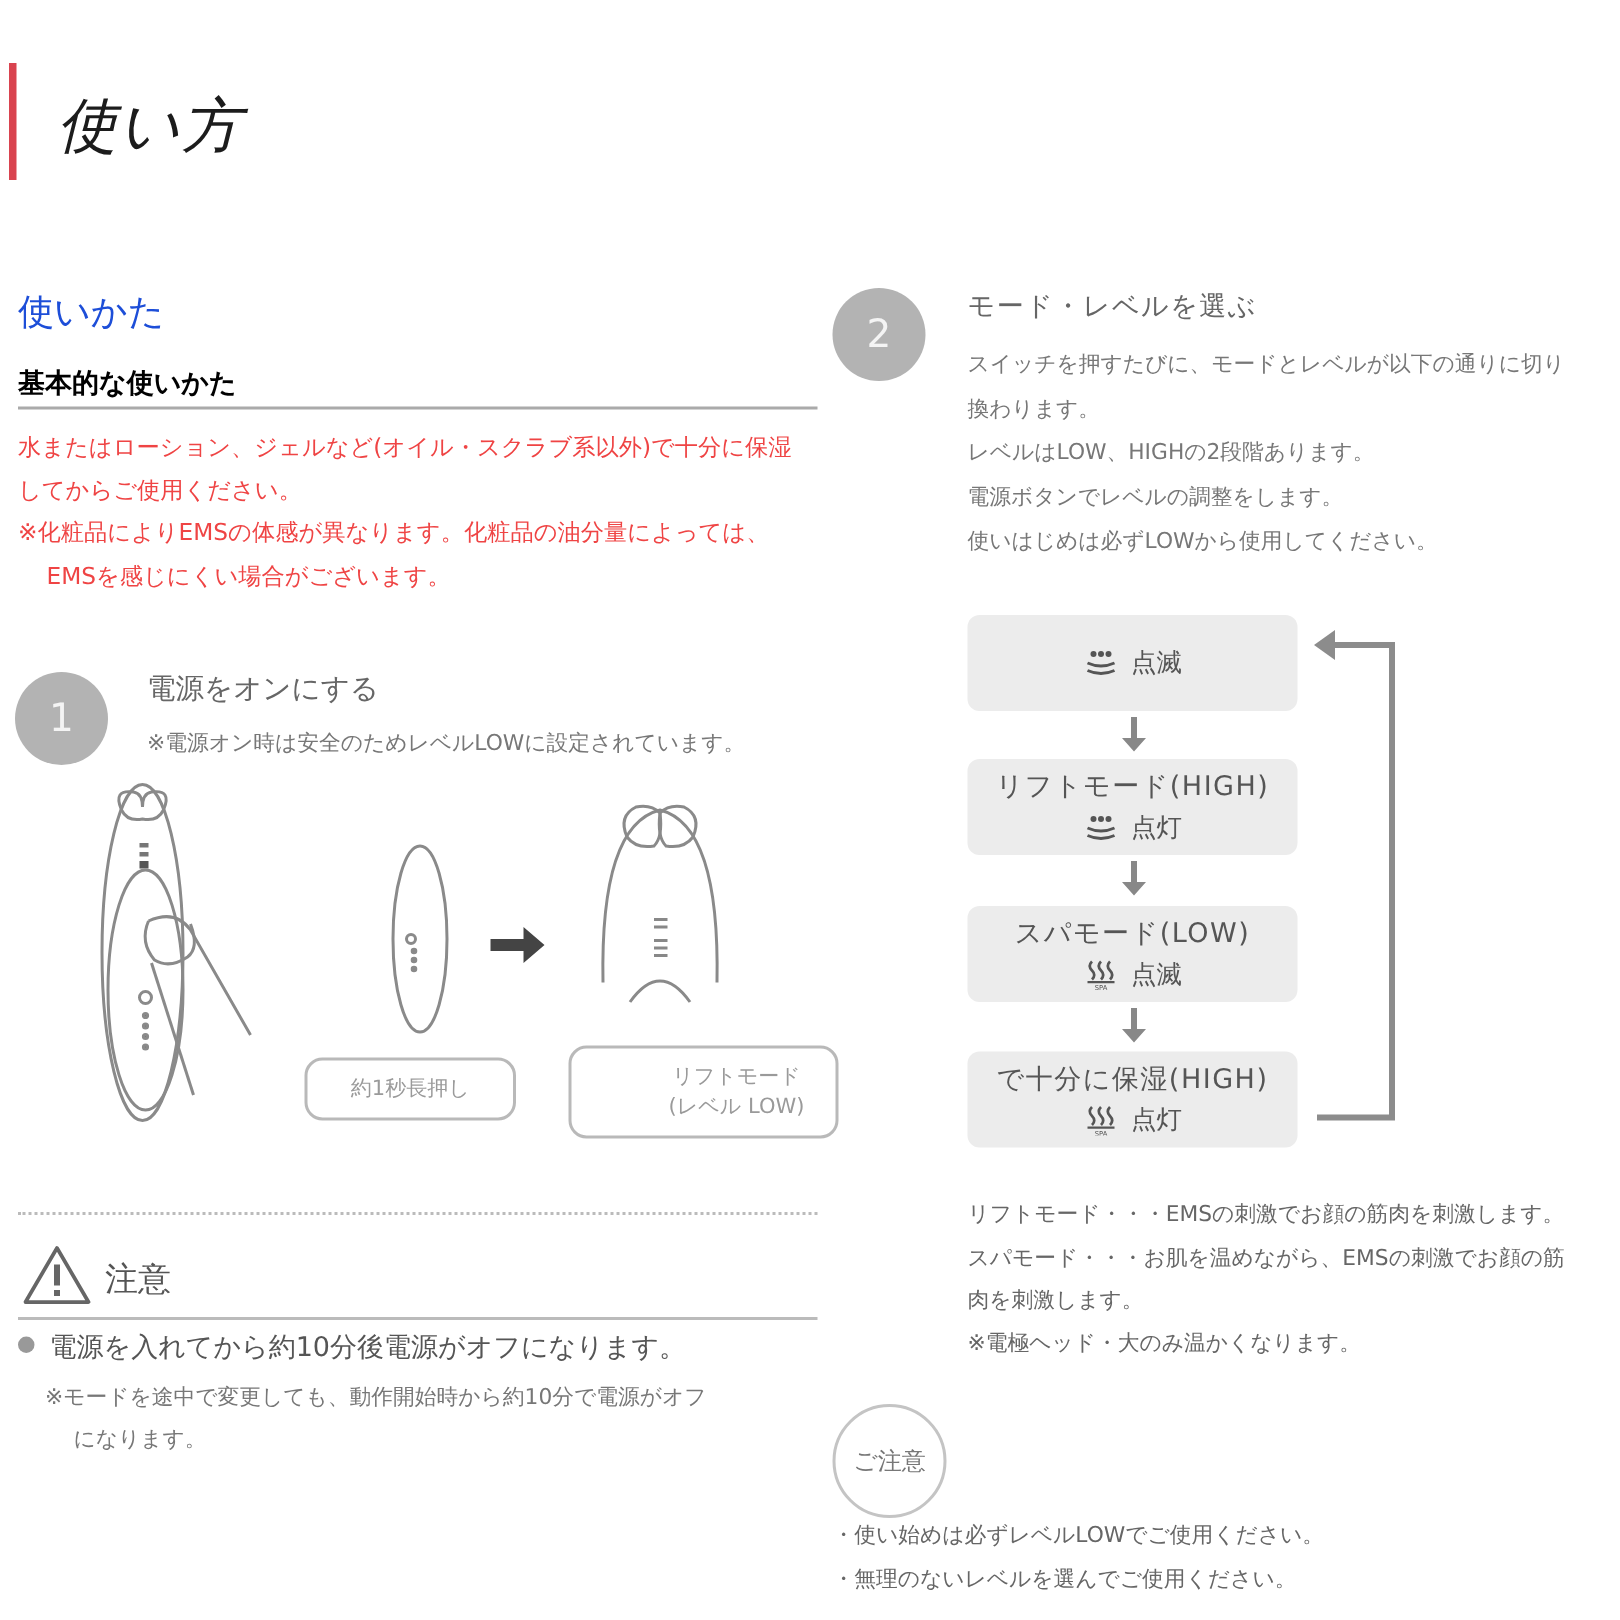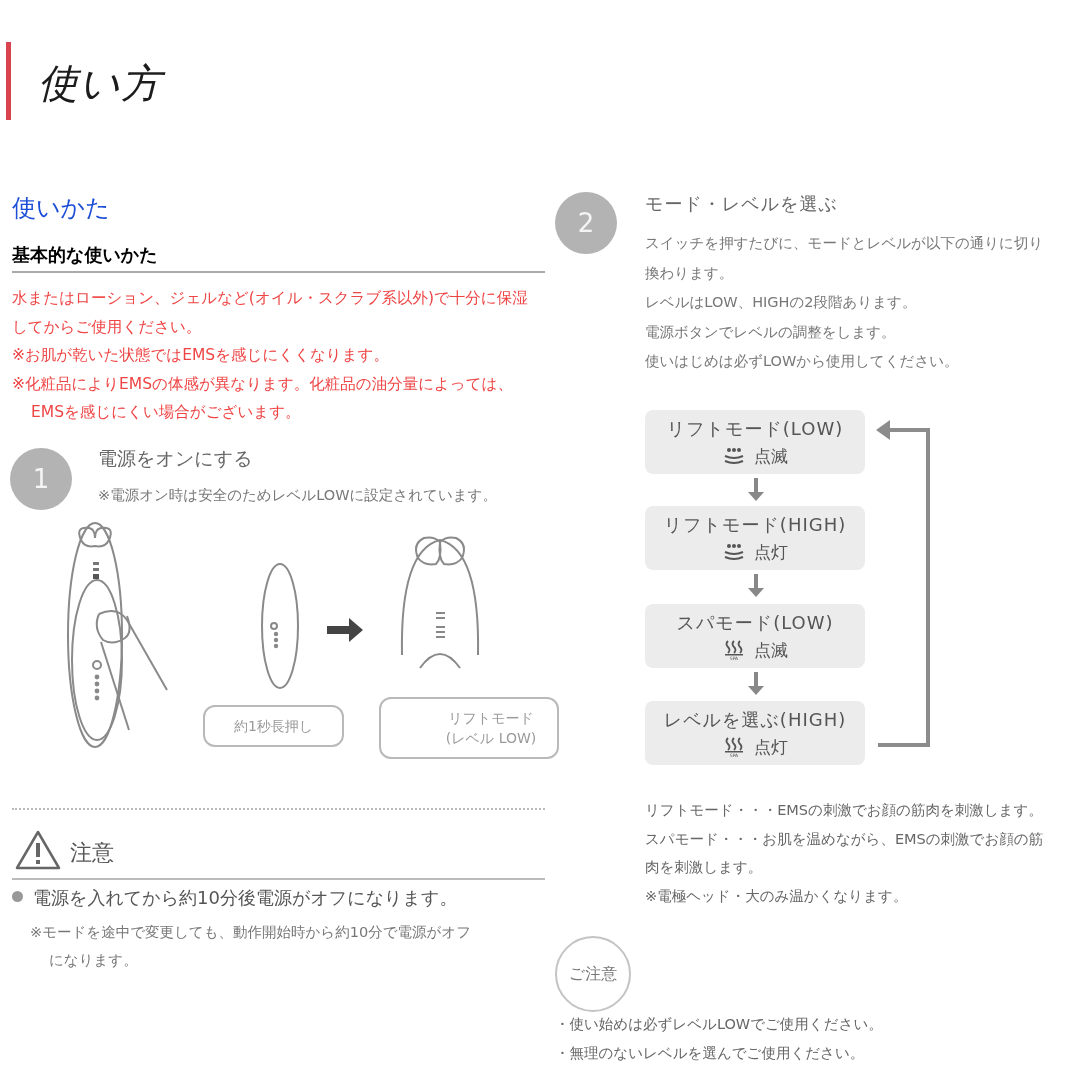--- a/index.html
+++ b/index.html
@@ -66,21 +66,20 @@
 <div class="abs title-bar"></div>
 <div class="abs page-title">使い方</div>
 
 <div class="abs sec-title">使いかた</div>
 <div class="abs sub-title">基本的な使いかた</div>
 <div class="abs sub-rule"></div>
 
 <div class="abs intro body-text">
   <div>水またはローション、ジェルなど(オイル・スクラブ系以外)で十分に保湿</div>
   <div>してからご使用ください。</div>
-  <div>※お肌が乾いた状態ではEMSを感じにくくなります。</div>
   <div>※化粧品によりEMSの体感が異なります。化粧品の油分量によっては、</div>
   <div class="indent">EMSを感じにくい場合がございます。</div>
 </div>
 
 <div class="abs step-circle step1">1</div>
 <div class="abs step1-title">電源をオンにする</div>
 <div class="abs step1-note">※電源オン時は安全のためレベルLOWに設定されています。</div>
 
 <svg class="abs illus" viewBox="0 0 480 250" fill="none" stroke="#8a8a8a" stroke-width="2">
 
@@ -153,21 +152,20 @@
 <div class="abs step2-title">モード・レベルを選ぶ</div>
 <div class="abs step2-text">
   <div>スイッチを押すたびに、モードとレベルが以下の通りに切り</div>
   <div>換わります。</div>
   <div>レベルはLOW、HIGHの2段階あります。</div>
   <div>電源ボタンでレベルの調整をします。</div>
   <div>使いはじめは必ずLOWから使用してください。</div>
 </div>
 
 <div class="abs mode-box" style="top:410px">
-  <div class="mode-name">リフトモード(LOW)</div>
   <div class="mode-state">
     <svg class="mode-icon" viewBox="0 0 24 20">
         <circle cx="7" cy="4" r="2" fill="#555"></circle>
         <circle cx="12" cy="4" r="2" fill="#555"></circle>
         <circle cx="17" cy="4" r="2" fill="#555"></circle>
         <path d="M3 10 q9 4 18 0 M3 15 q9 4 18 0" stroke="#555" stroke-width="2" fill="none"></path>
       </svg>
     <span>点滅</span>
   </div>
 </div>
@@ -200,21 +198,21 @@
         <text x="12" y="20" font-size="4.5" text-anchor="middle" fill="#555" font-family="DejaVu Sans, sans-serif">SPA</text>
       </svg>
     <span>点滅</span>
   </div>
 </div>
 <svg class="abs down-arrow" style="top:672px" width="20" height="24">
     <path d="M8 0 h4 v14 h6 l-8 9 l-8 -9 h6z" fill="#888"></path>
   </svg>
 
 <div class="abs mode-box" style="top:701px">
-  <div class="mode-name">レベルを選ぶ(HIGH)</div>
+  <div class="mode-name">で十分に保湿(HIGH)</div>
   <div class="mode-state">
     <svg class="mode-icon" viewBox="0 0 24 20">
         <path d="M6 1 q-3 3 0 6 q3 3 0 6 M12 1 q-3 3 0 6 q3 3 0 6 M18 1 q-3 3 0 6 q3 3 0 6" stroke="#555" stroke-width="1.8" fill="none"></path>
         <rect x="3" y="14" width="18" height="1.5" fill="#555"></rect>
         <text x="12" y="20" font-size="4.5" text-anchor="middle" fill="#555" font-family="DejaVu Sans, sans-serif">SPA</text>
       </svg>
     <span>点灯</span>
   </div>
 </div>
 

